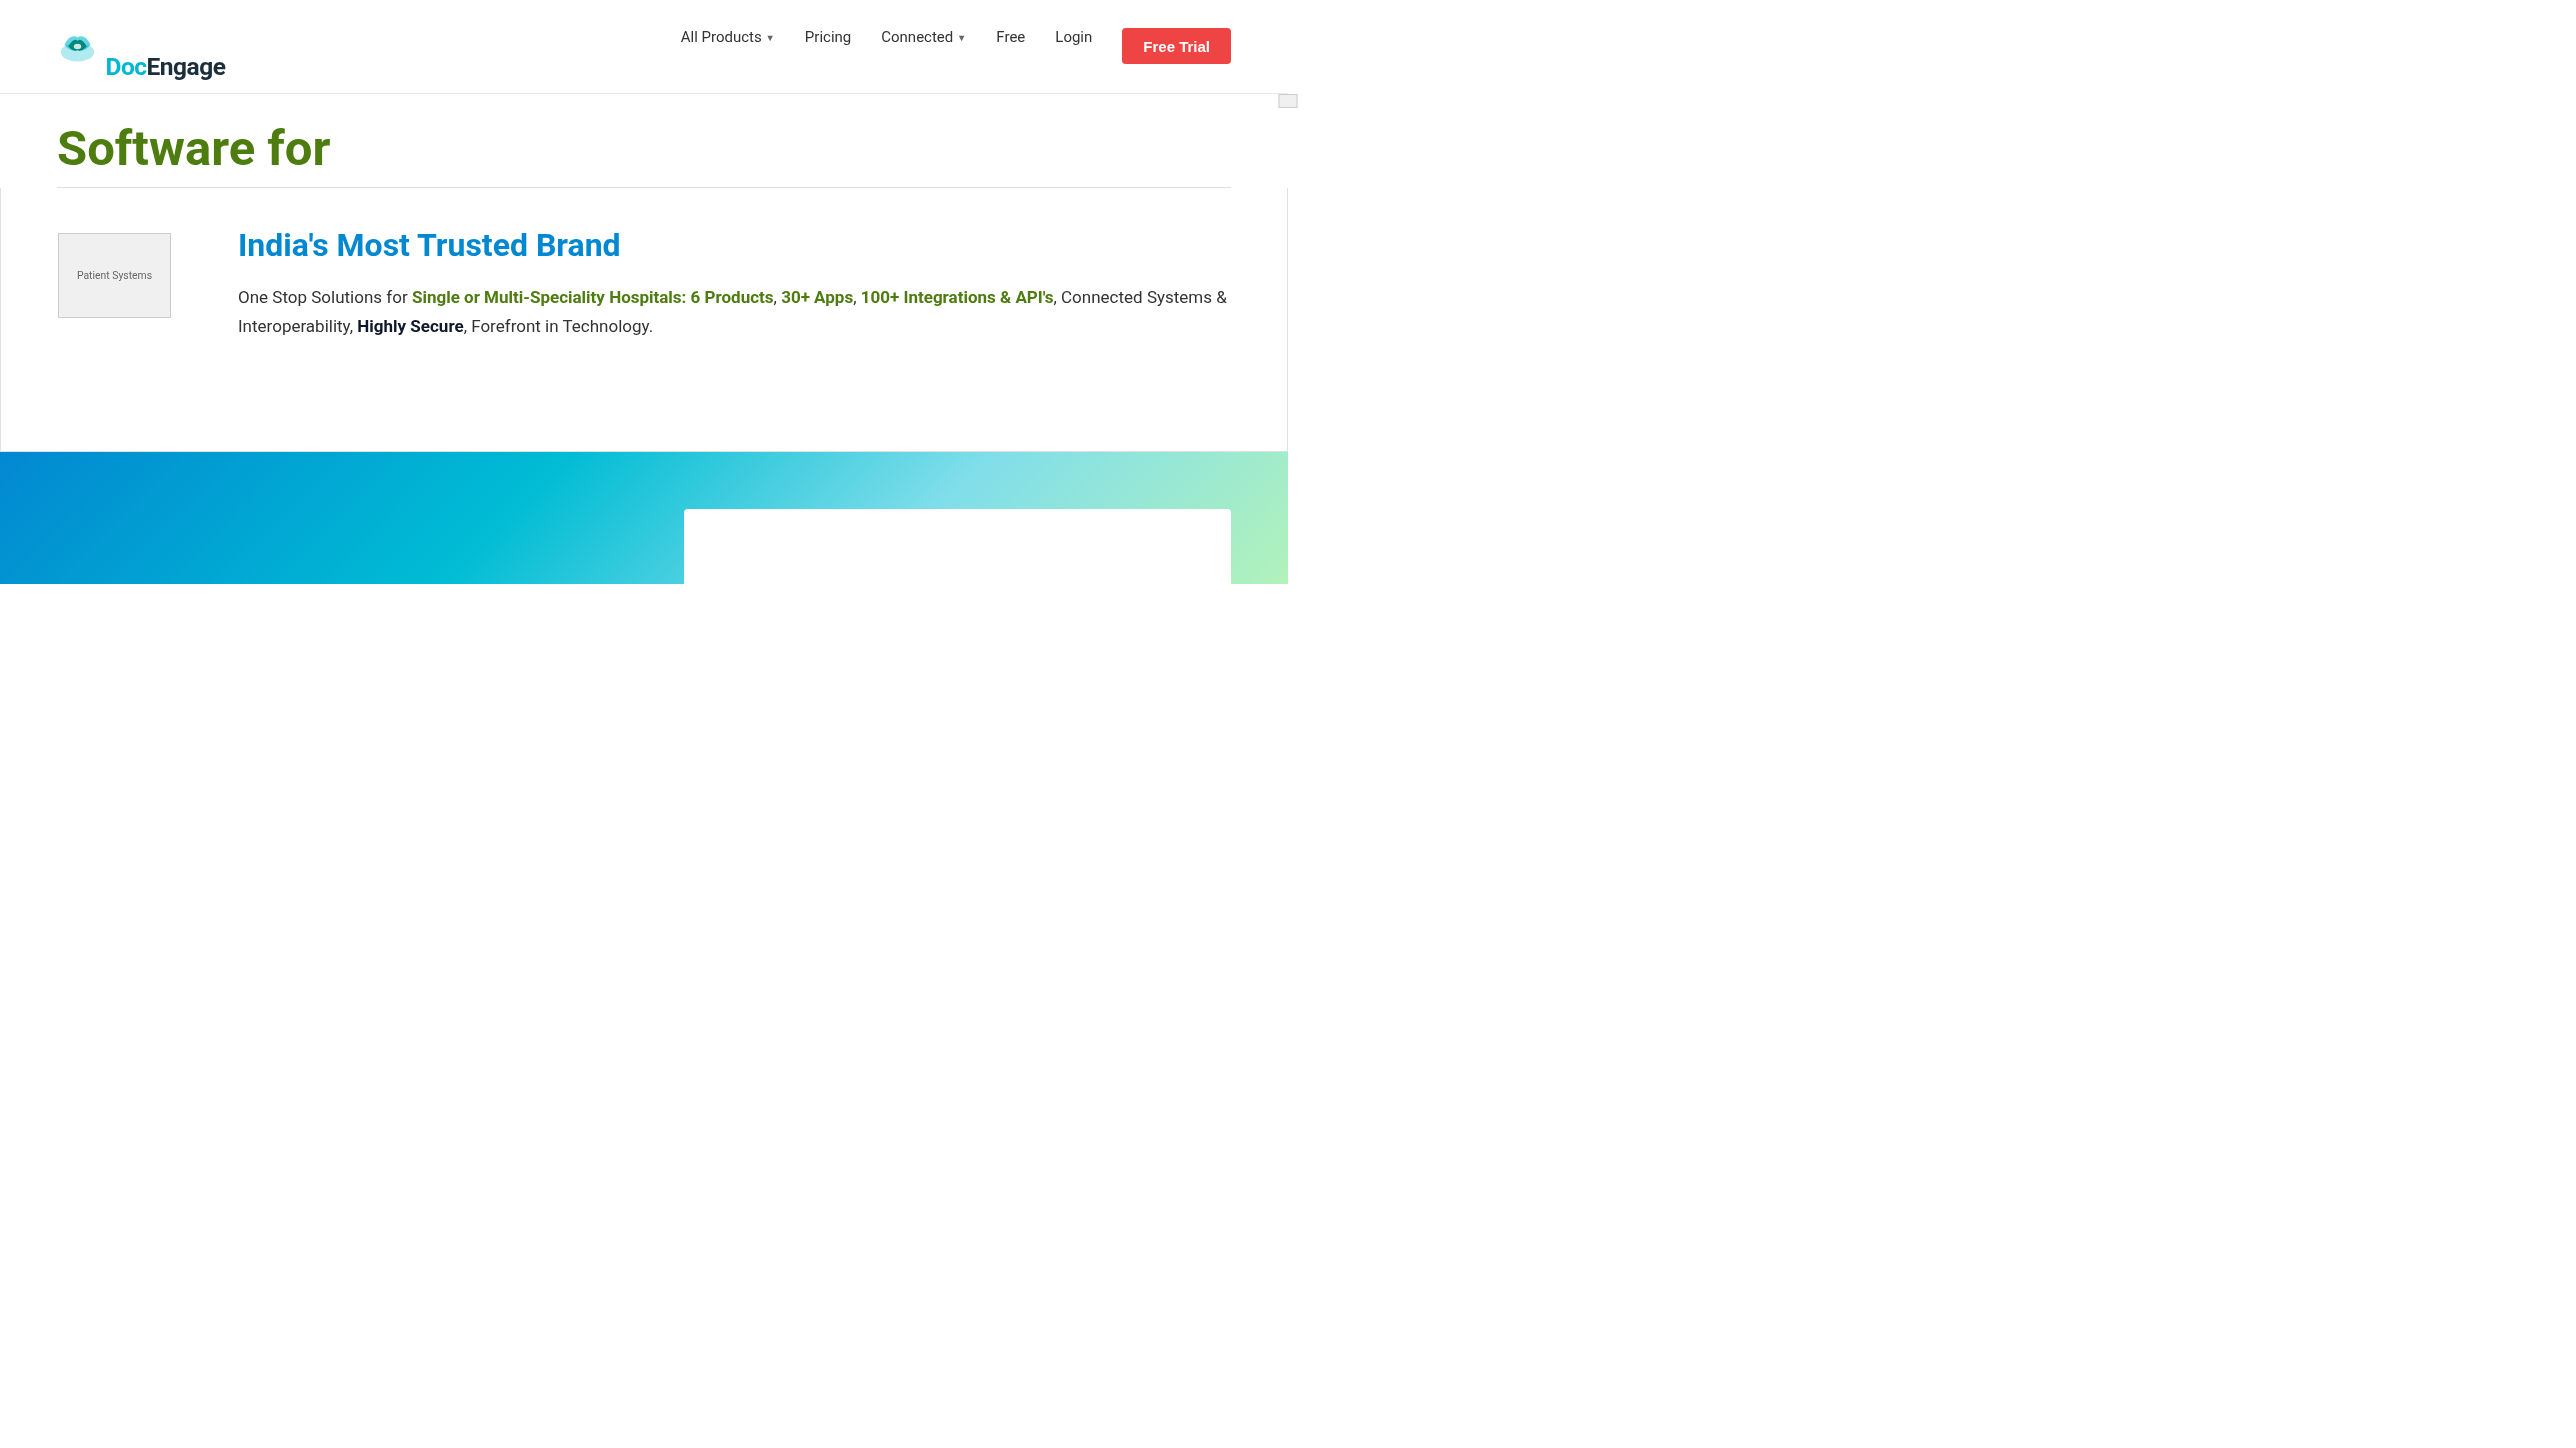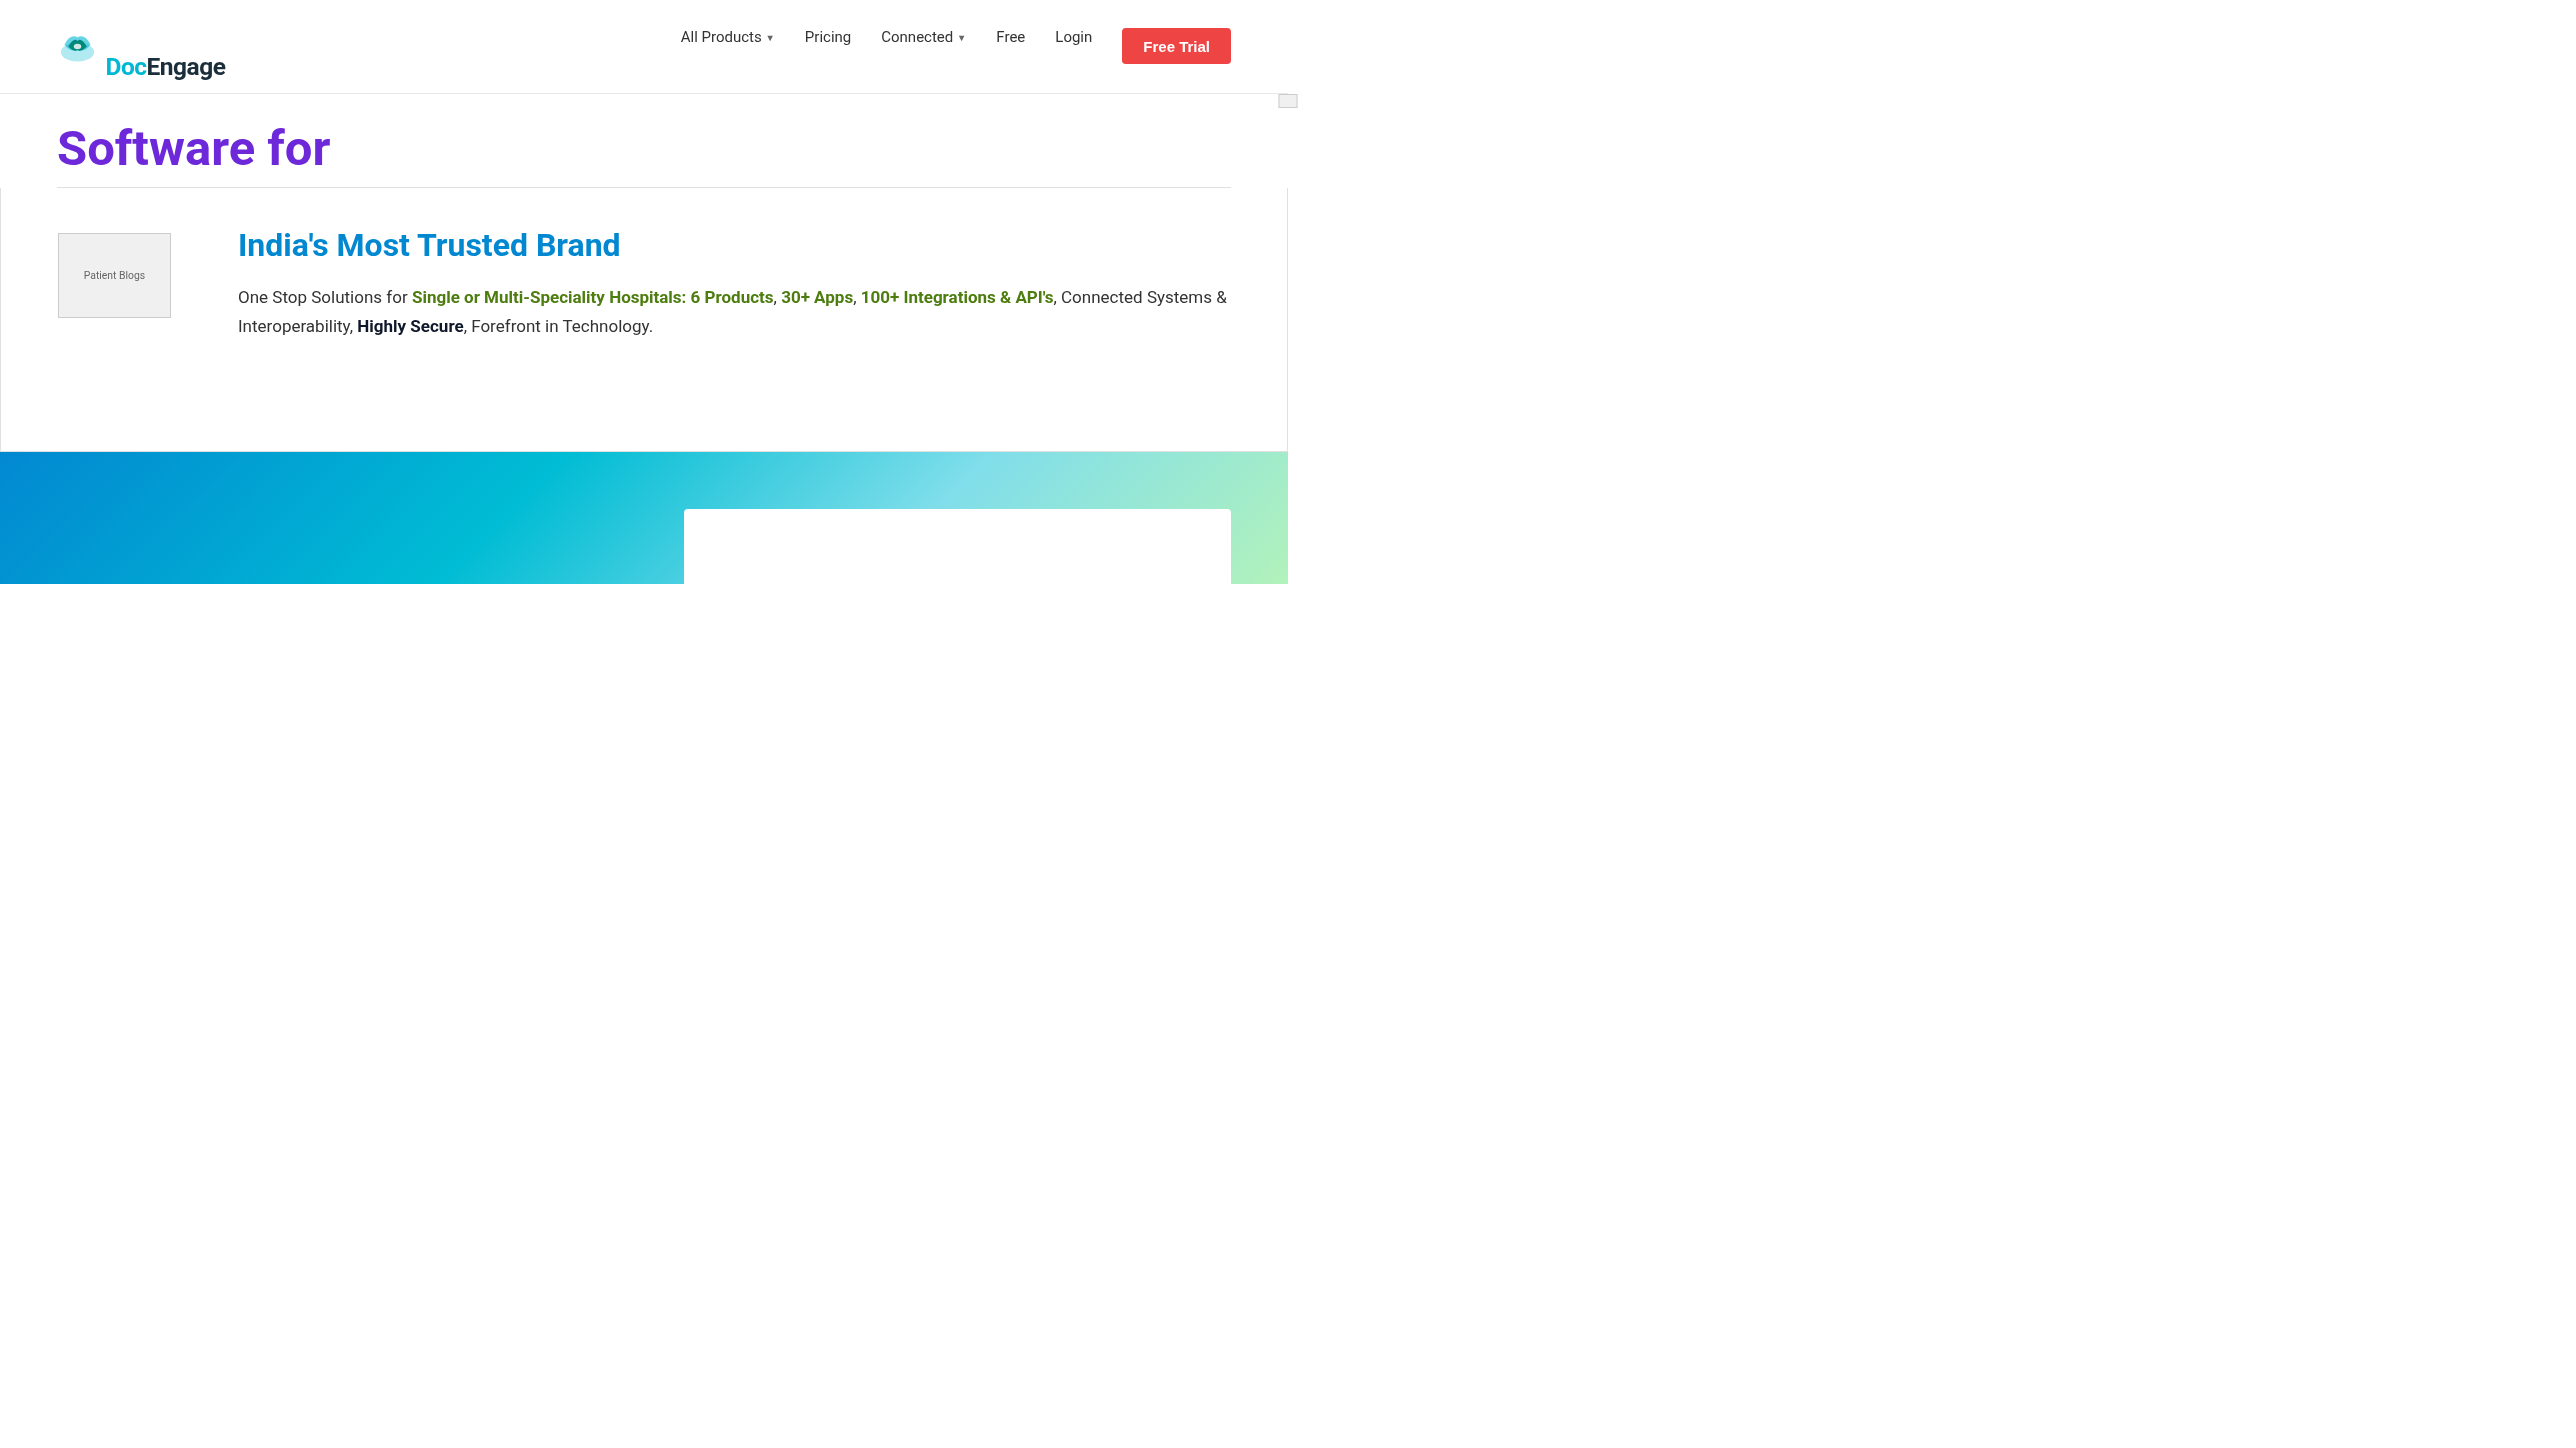--- a/index.html
+++ b/index.html
@@ -85,21 +85,21 @@
 
     
     .hero-section {
       padding: 28px 57px 0 57px;
       background: #fff;
     }
 
     .hero-title {
       font-size: 49px;
       font-weight: 700;
-      color: #6d28d9;
+      color: #4d7c0f;
       margin-bottom: 0;
       line-height: 1.1;
     }
 
     .hero-subtitle-line {
       width: 100%;
       height: 0.9px;
       background: #e0e0e0;
       margin: 11.3px 0 0 0;
     }
@@ -250,21 +250,21 @@
     <span class="top-decoration-img"></span>
   </div>
 
   <h1 class="hero-title">Software for</h1>
   <div class="hero-subtitle-line"></div>
 </div>
 
 <div class="content-card">
   <div class="patient-portal-img">
     <div class="img-placeholder">
-      <span>Patient Blogs</span>
+      <span>Patient Systems</span>
     </div>
   </div>
 
   <div class="content-text">
     <h2 class="content-heading">India's Most Trusted Brand</h2>
     <p class="content-description">
       <span>One Stop Solutions for </span><span class="highlight-teal">Single or Multi-Speciality Hospitals: 6 Products</span><span>, </span><span class="highlight-teal">30+ Apps</span><span>, </span><span class="highlight-teal">100+ Integrations &amp; API's</span><span>, Connected Systems &amp; Interoperability, </span><span class="highlight-dark-teal">Highly Secure</span><span>, Forefront in Technology.</span>
     </p>
   </div>
 </div>

